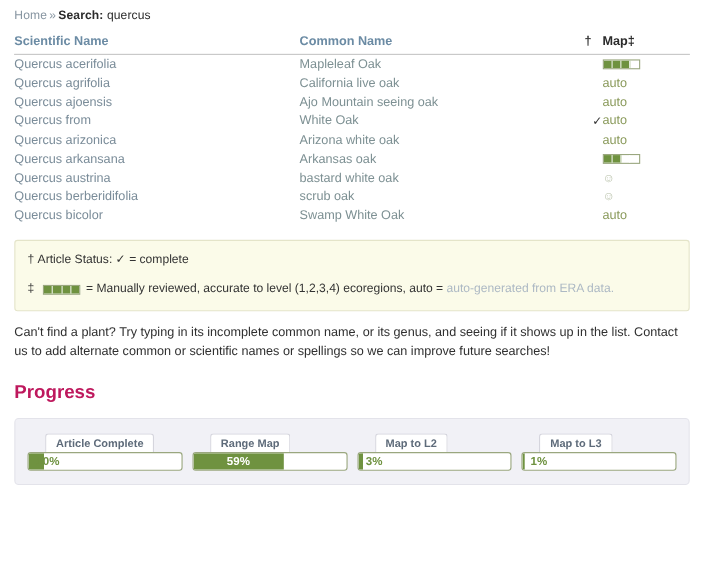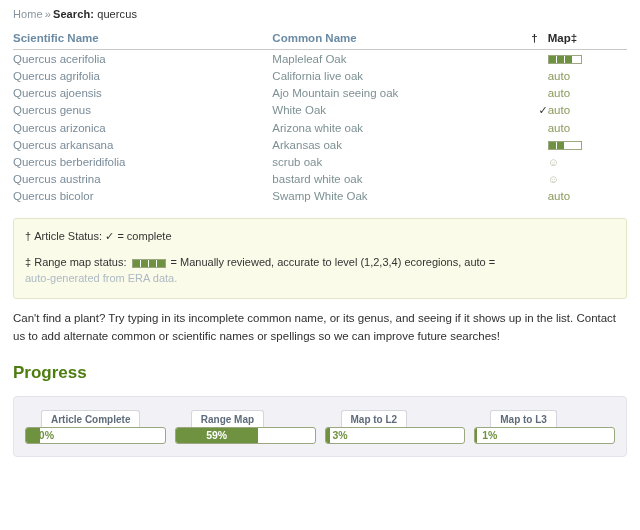--- a/index.html
+++ b/index.html
@@ -114,21 +114,21 @@
   .prose {
     font-size: 11.5px;
     line-height: 1.55;
     margin-top: 11px;
     color: #2f2f2f;
   }
   h2.section-title {
     font-size: 17px;
     font-weight: bold;
     margin: 17px 0 0 0;
-    color: #4d7c0f;
+    color: #be185d;
   }
 
   
   .progress-panel {
     margin-top: 13px;
     background: #f1f1f6;
     border: 1px solid #e3e3ea;
     border-radius: 4px;
     padding: 12px 11px 12px 11px;
   }
@@ -213,21 +213,21 @@
           <td class="col-status"></td>
           <td class="col-map"><span class="auto-tag">auto</span></td>
         </tr>
         <tr>
           <td class="col-sci"><a href="#" class="sci-link">Quercus ajoensis</a></td>
           <td class="col-com"><a href="#" class="com-link">Ajo Mountain seeing oak</a></td>
           <td class="col-status"></td>
           <td class="col-map"><span class="auto-tag">auto</span></td>
         </tr>
         <tr>
-          <td class="col-sci"><a href="#" class="sci-link">Quercus genus</a></td>
+          <td class="col-sci"><a href="#" class="sci-link">Quercus from</a></td>
           <td class="col-com"><a href="#" class="com-link">White Oak</a></td>
           <td class="col-status">✓</td>
           <td class="col-map"><span class="auto-tag">auto</span></td>
         </tr>
         <tr>
           <td class="col-sci"><a href="#" class="sci-link">Quercus arizonica</a></td>
           <td class="col-com"><a href="#" class="com-link">Arizona white oak</a></td>
           <td class="col-status"></td>
           <td class="col-map"><span class="auto-tag">auto</span></td>
         </tr>
@@ -236,46 +236,46 @@
           <td class="col-com"><a href="#" class="com-link">Arkansas oak</a></td>
           <td class="col-status"></td>
           <td class="col-map"><span class="seg-bar">
               <span class="seg on"></span>
               <span class="seg on"></span>
               <span class="seg"></span>
               <span class="seg"></span>
             </span></td>
         </tr>
         <tr>
+          <td class="col-sci"><a href="#" class="sci-link">Quercus austrina</a></td>
+          <td class="col-com"><a href="#" class="com-link">bastard white oak</a></td>
+          <td class="col-status"></td>
+          <td class="col-map"><span class="nomap-icon">☺</span></td>
+        </tr>
+        <tr>
           <td class="col-sci"><a href="#" class="sci-link">Quercus berberidifolia</a></td>
           <td class="col-com"><a href="#" class="com-link">scrub oak</a></td>
-          <td class="col-status"></td>
-          <td class="col-map"><span class="nomap-icon">☺</span></td>
-        </tr>
-        <tr>
-          <td class="col-sci"><a href="#" class="sci-link">Quercus austrina</a></td>
-          <td class="col-com"><a href="#" class="com-link">bastard white oak</a></td>
           <td class="col-status"></td>
           <td class="col-map"><span class="nomap-icon">☺</span></td>
         </tr>
         <tr>
           <td class="col-sci"><a href="#" class="sci-link">Quercus bicolor</a></td>
           <td class="col-com"><a href="#" class="com-link">Swamp White Oak</a></td>
           <td class="col-status"></td>
           <td class="col-map"><span class="auto-tag">auto</span></td>
         </tr>
       </tbody>
   </table>
 
   <div class="footnote-box">
     <div class="fn-row">
       <span>†</span>&nbsp;<span>Article Status:</span>&nbsp;<span class="check-mark">✓</span>&nbsp;<span>= complete</span>
     </div>
     <div class="fn-row">
-      <span>‡</span>&nbsp;<span>Range map status:</span>
+      <span>‡</span>&nbsp;
       <span class="seg-bar">
           <span class="seg on"></span>
           <span class="seg on"></span>
           <span class="seg on"></span>
           <span class="seg on"></span>
         </span>
       <span>= Manually reviewed, accurate to level (1,2,3,4) ecoregions, auto =</span>&nbsp;<a href="#" class="muted-link">auto-generated from ERA data.</a>
     </div>
   </div>
 

